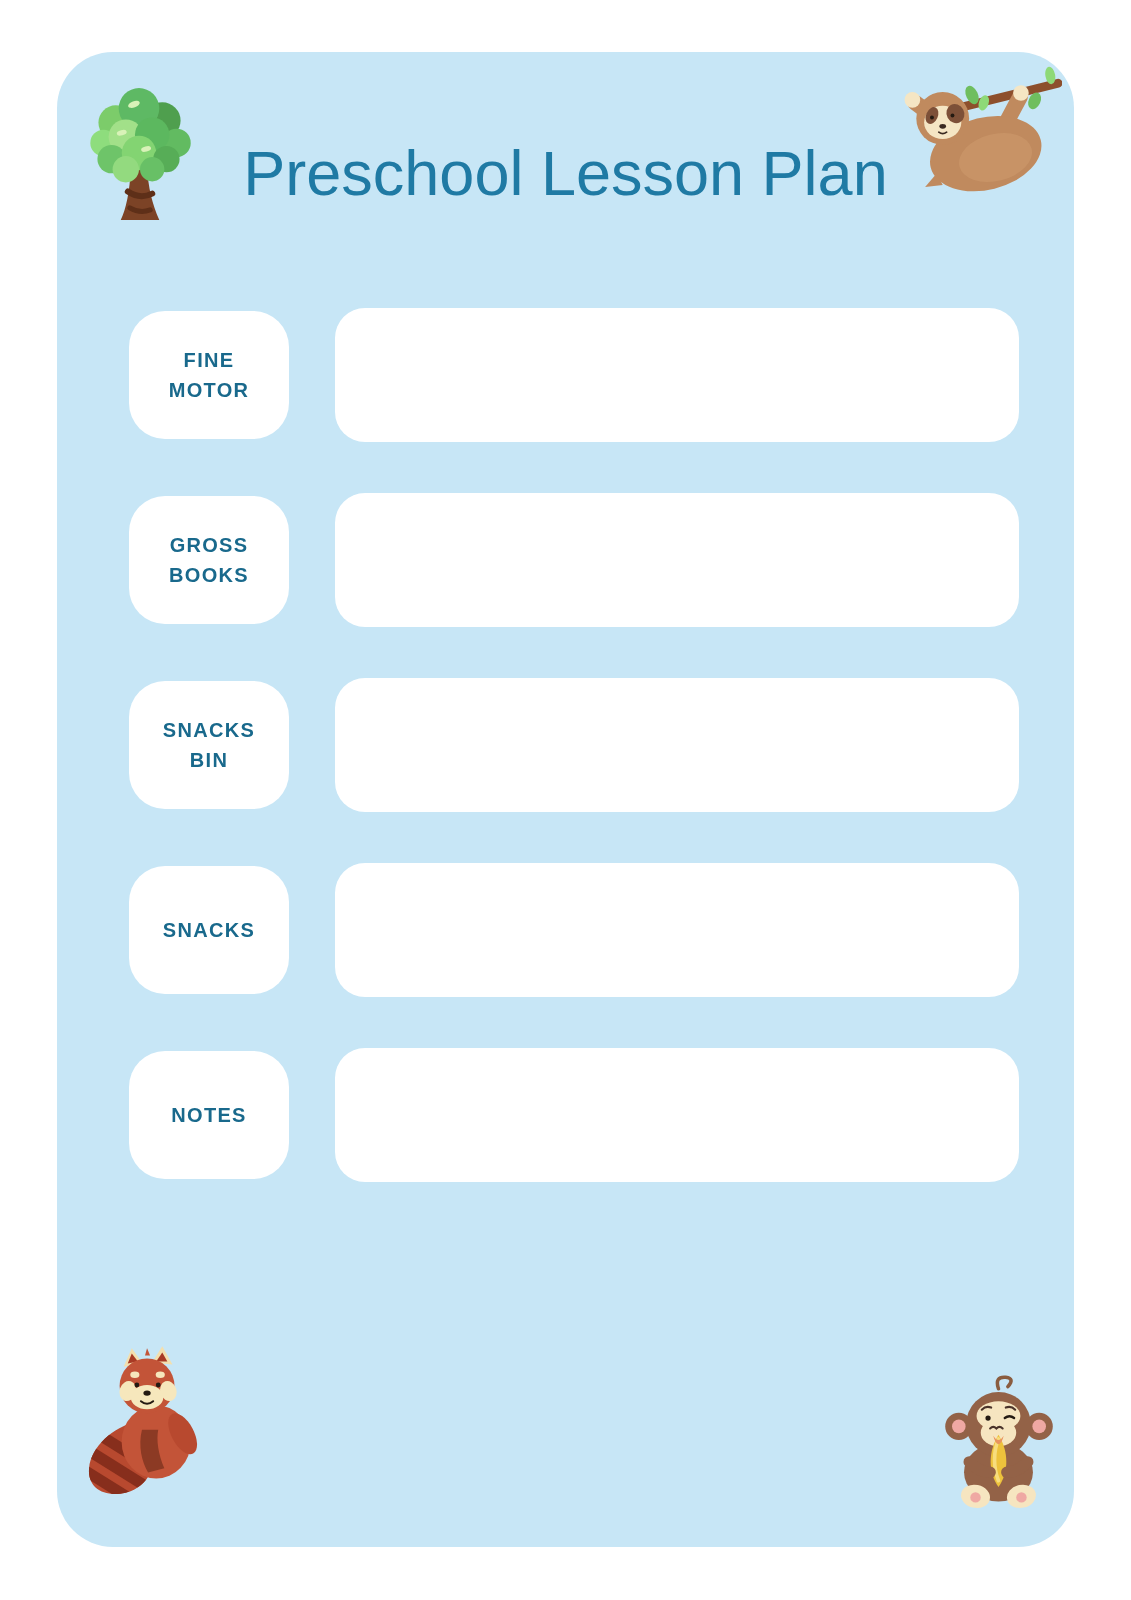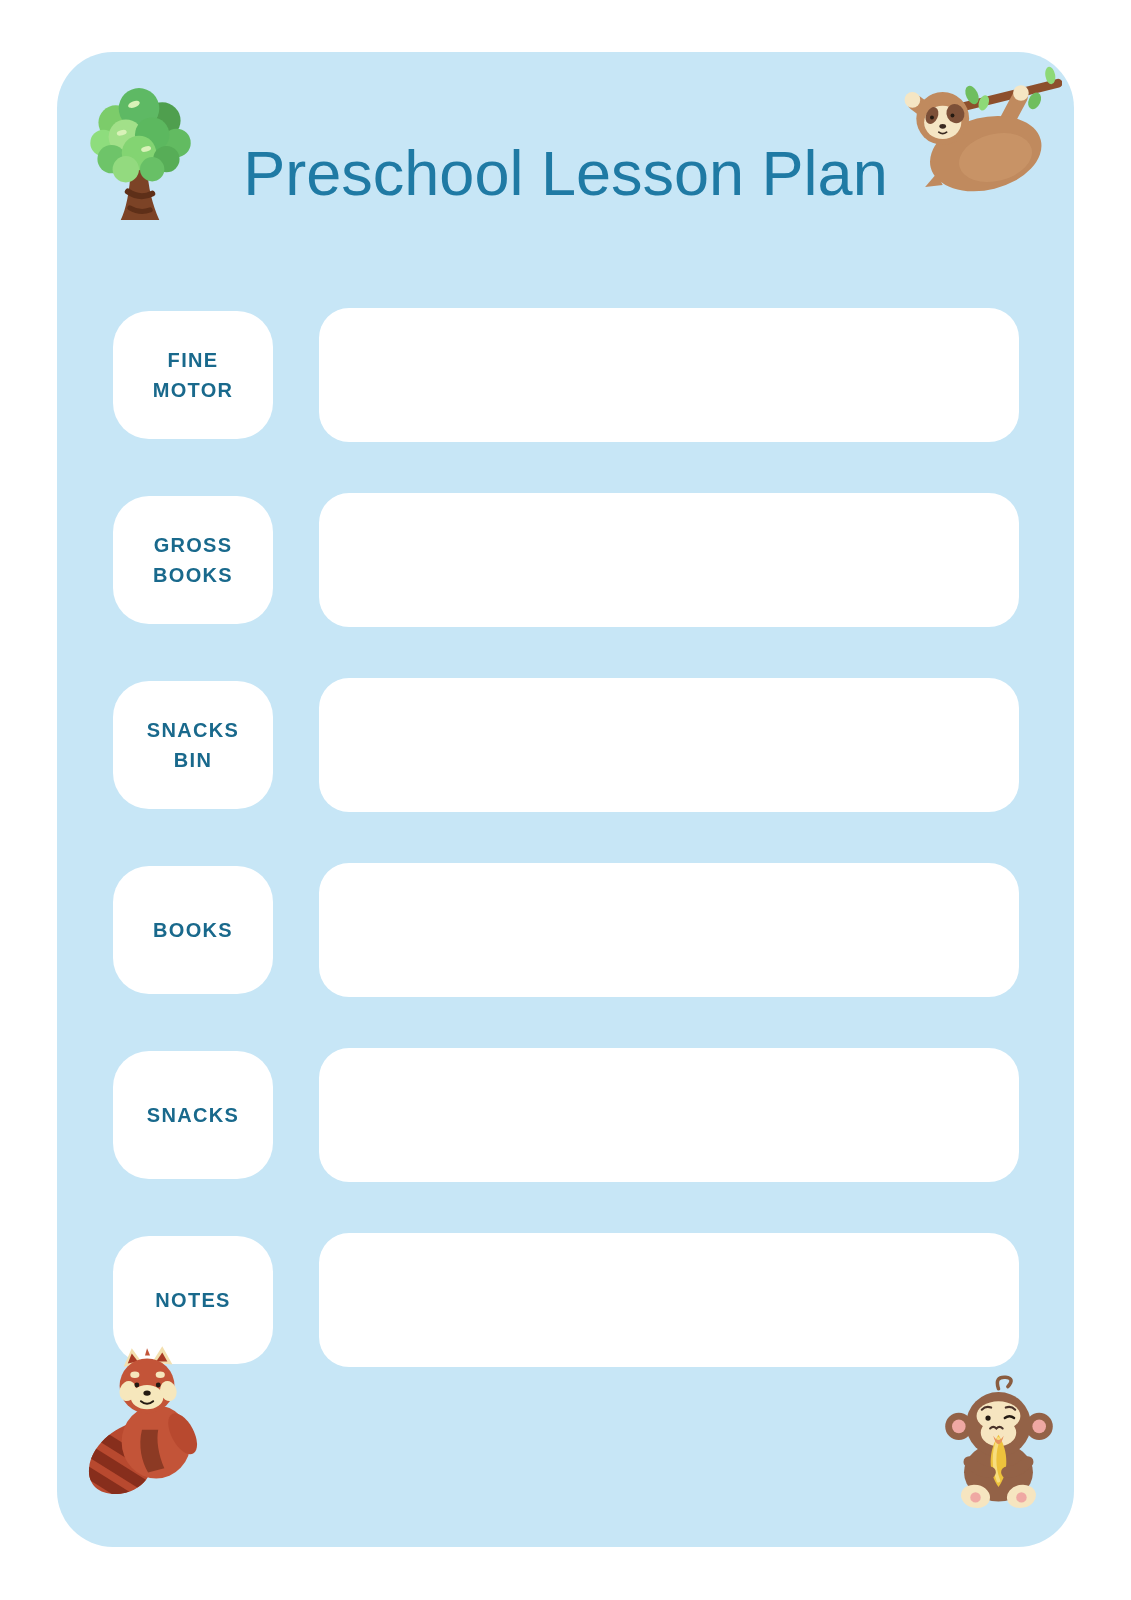--- a/index.html
+++ b/index.html
@@ -36,20 +36,21 @@
     display: flex;
     flex-direction: column;
     gap: 51px;
     padding: 0 55px 0 56px;
   }
   .row {
     display: flex;
     align-items: center;
     gap: 46px;
     height: 134px;
+    margin-left: 16px;
   }
   .label-box {
     width: 160px;
     height: 128px;
     background: var(--box-bg, #ffffff);
     border-radius: 36px;
     display: flex;
     align-items: center;
     justify-content: center;
     text-align: center;
@@ -130,24 +131,20 @@
       <div class="row">
         <div class="label-box">FINE MOTOR</div>
         <div class="content-box"></div>
       </div>
       <div class="row">
         <div class="label-box">GROSS BOOKS</div>
         <div class="content-box"></div>
       </div>
       <div class="row">
         <div class="label-box">SNACKS BIN</div>
-        <div class="content-box"></div>
-      </div>
-      <div class="row">
-        <div class="label-box">BOOKS</div>
         <div class="content-box"></div>
       </div>
       <div class="row">
         <div class="label-box">SNACKS</div>
         <div class="content-box"></div>
       </div>
       <div class="row">
         <div class="label-box">NOTES</div>
         <div class="content-box"></div>
       </div>

